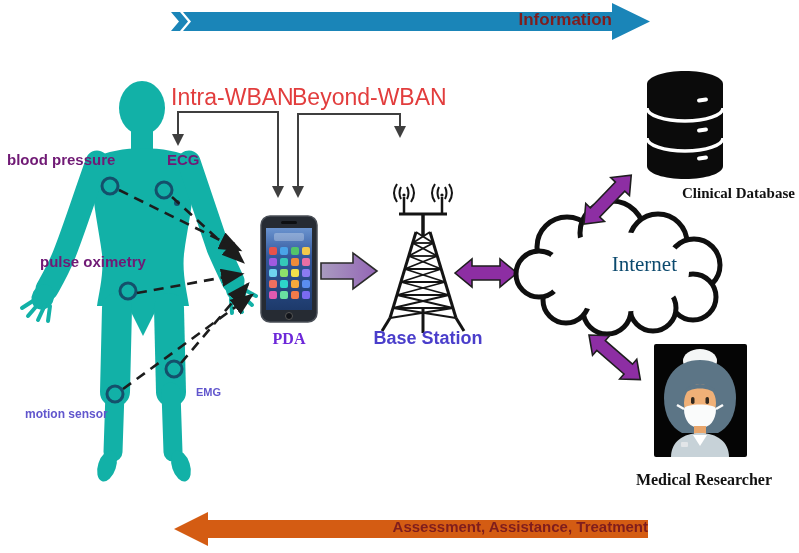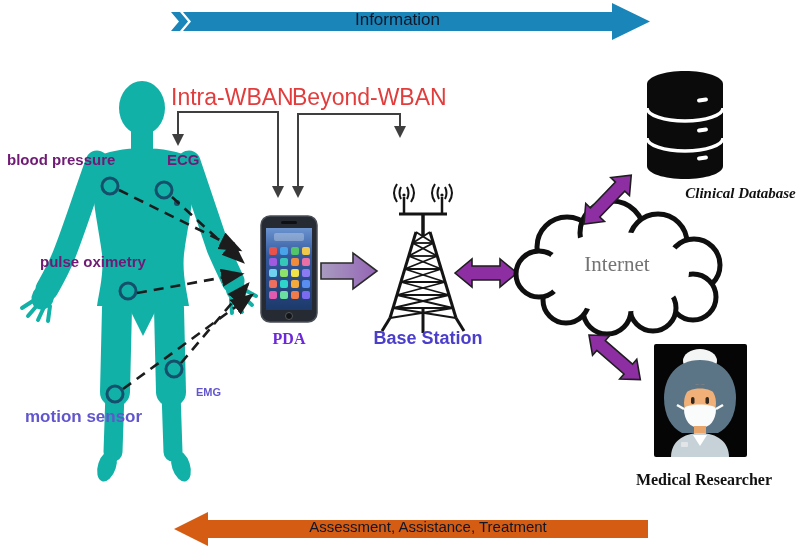--- a/index.html
+++ b/index.html
@@ -1,23 +1,23 @@
 <!DOCTYPE html>
 <html><head>
 <meta charset="utf-8">
 <style>
   html,body{margin:0;padding:0;background:#ffffff;}
   #canvas{position:relative;width:799px;height:553px;background:#ffffff;overflow:hidden;
           font-family:"Liberation Sans", sans-serif;}
   svg{position:absolute;left:0;top:0;}
   .lbl{position:absolute;white-space:nowrap;line-height:1.1;}
-  .banner-text{color:#0f172a;font-weight:normal;text-align:center;}
+  .banner-text{color:#7f1d1d;font-weight:bold;text-align:right;}
   .wban{color:#e23d3d;font-weight:normal;font-size:23px;}
   .sensor-blue{color:#701a75;font-weight:bold;font-size:15px;}
-  .sensor-purple{color:#6156cd;font-weight:bold;font-size:17px;}
+  .sensor-purple{color:#6156cd;font-weight:bold;font-size:12px;}
   .serif{font-family:"Liberation Serif", serif;}
 </style>
 </head>
 <body>
 
 <div id="canvas">
 
 <svg width="799" height="553" viewBox="0 0 799 553">
   <defs>
     <marker id="ah" markerWidth="12" markerHeight="10" refX="8" refY="3.5" orient="auto">
@@ -246,19 +246,19 @@
 <div class="lbl sensor-blue" style="left:7px;top:152px;">blood pressure</div>
 <div class="lbl sensor-blue" style="left:167px;top:152px;">ECG</div>
 <div class="lbl sensor-blue" style="left:40px;top:254px;">pulse oximetry</div>
 <div class="lbl sensor-purple" style="left:25px;top:408px;">motion sensor</div>
 <div class="lbl sensor-purple" style="left:196px;top:386px;font-size:11px;">EMG</div>
 
 <div class="lbl serif" style="left:256px;top:330px;width:66px;text-align:center;font-weight:bold;font-size:16px;color:#6d28d9;">PDA</div>
 
 <div class="lbl" style="left:363px;top:329px;width:130px;text-align:center;font-weight:bold;font-size:18px;color:#4a3ecb;">Base Station</div>
 
-<div class="lbl serif" style="left:557px;top:253px;width:120px;text-align:center;font-size:21px;color:#737373;">Internet</div>
-
-<div class="lbl serif" style="left:682px;top:185px;width:117px;text-align:center;font-weight:bold;font-size:15px;color:#111;font-style:italic;">Clinical Database</div>
+<div class="lbl serif" style="left:557px;top:253px;width:120px;text-align:right;font-size:21px;color:#0c4a6e;">Internet</div>
+
+<div class="lbl serif" style="left:682px;top:185px;width:117px;text-align:left;font-weight:bold;font-size:15px;color:#111;">Clinical Database</div>
 
 <div class="lbl serif" style="left:630px;top:471px;width:142px;text-align:right;font-weight:bold;font-size:16px;color:#111;">Medical Researcher</div>
 
 </div>
 
 </body></html>

